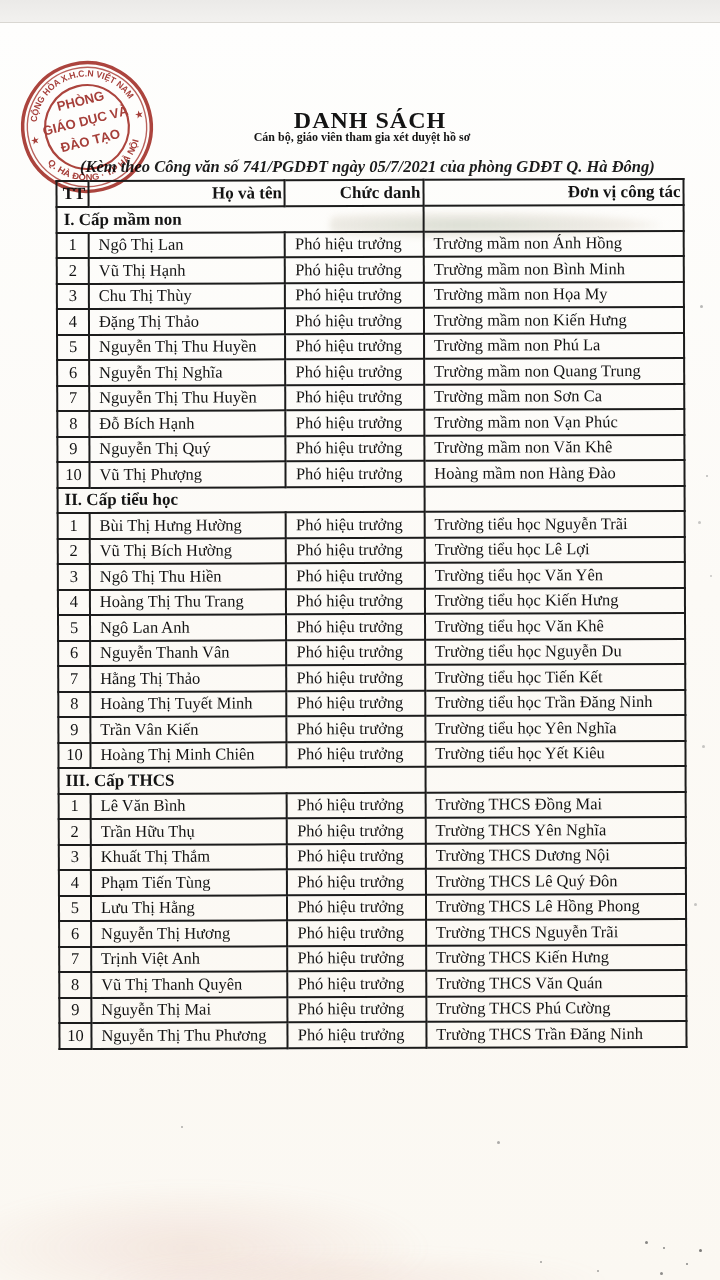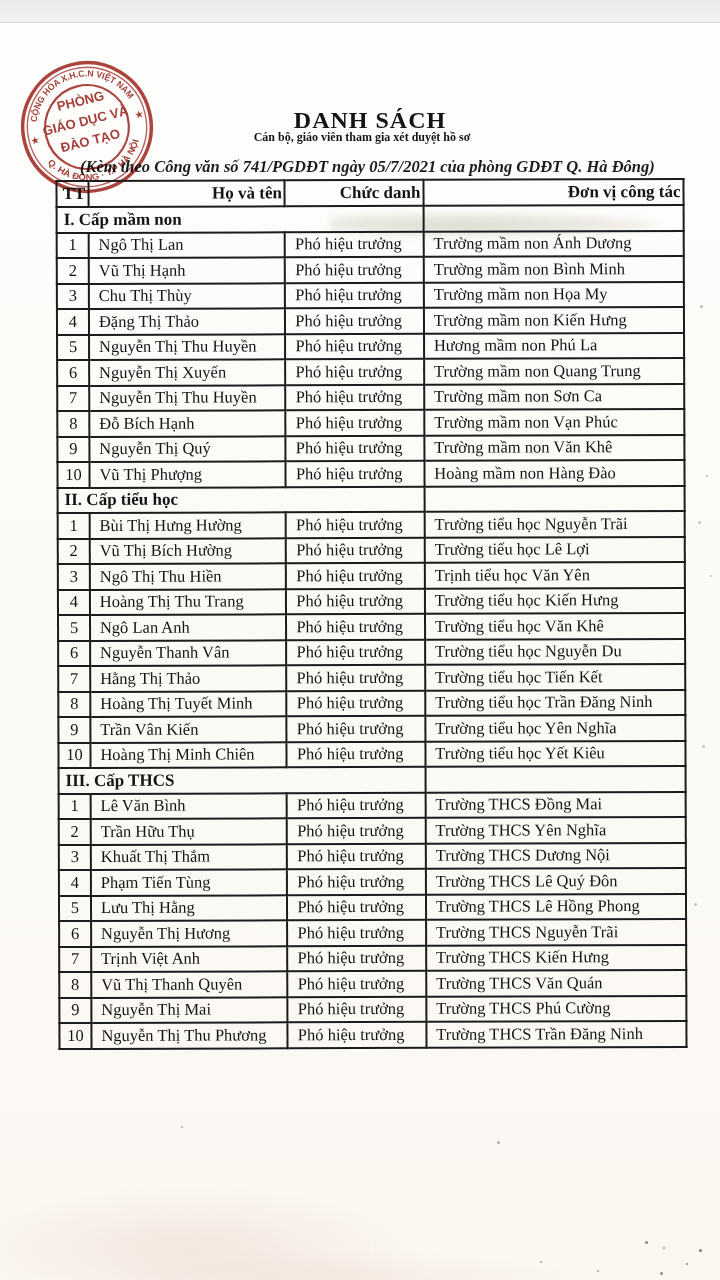--- a/index.html
+++ b/index.html
@@ -91,21 +91,21 @@
         </thead>
       <tbody>
           <tr class="section">
             <td colspan="3">I. Cấp mầm non</td>
             <td></td>
           </tr>
           <tr>
             <td class="c0">1</td>
             <td class="c1">Ngô Thị Lan</td>
             <td class="c2">Phó hiệu trưởng</td>
-            <td class="c3">Trường mầm non Ánh Dương</td>
+            <td class="c3">Trường mầm non Ánh Hồng</td>
           </tr>
           <tr>
             <td class="c0">2</td>
             <td class="c1">Vũ Thị Hạnh</td>
             <td class="c2">Phó hiệu trưởng</td>
             <td class="c3">Trường mầm non Bình Minh</td>
           </tr>
           <tr>
             <td class="c0">3</td>
             <td class="c1">Chu Thị Thùy</td>
@@ -115,25 +115,25 @@
           <tr>
             <td class="c0">4</td>
             <td class="c1">Đặng Thị Thảo</td>
             <td class="c2">Phó hiệu trưởng</td>
             <td class="c3">Trường mầm non Kiến Hưng</td>
           </tr>
           <tr>
             <td class="c0">5</td>
             <td class="c1">Nguyễn Thị Thu Huyền</td>
             <td class="c2">Phó hiệu trưởng</td>
-            <td class="c3">Hương mầm non Phú La</td>
+            <td class="c3">Trường mầm non Phú La</td>
           </tr>
           <tr>
             <td class="c0">6</td>
-            <td class="c1">Nguyễn Thị Xuyến</td>
+            <td class="c1">Nguyễn Thị Nghĩa</td>
             <td class="c2">Phó hiệu trưởng</td>
             <td class="c3">Trường mầm non Quang Trung</td>
           </tr>
           <tr>
             <td class="c0">7</td>
             <td class="c1">Nguyễn Thị Thu Huyền</td>
             <td class="c2">Phó hiệu trưởng</td>
             <td class="c3">Trường mầm non Sơn Ca</td>
           </tr>
           <tr>
@@ -167,21 +167,21 @@
           <tr>
             <td class="c0">2</td>
             <td class="c1">Vũ Thị Bích Hường</td>
             <td class="c2">Phó hiệu trưởng</td>
             <td class="c3">Trường tiểu học Lê Lợi</td>
           </tr>
           <tr>
             <td class="c0">3</td>
             <td class="c1">Ngô Thị Thu Hiền</td>
             <td class="c2">Phó hiệu trưởng</td>
-            <td class="c3">Trịnh tiểu học Văn Yên</td>
+            <td class="c3">Trường tiểu học Văn Yên</td>
           </tr>
           <tr>
             <td class="c0">4</td>
             <td class="c1">Hoàng Thị Thu Trang</td>
             <td class="c2">Phó hiệu trưởng</td>
             <td class="c3">Trường tiểu học Kiến Hưng</td>
           </tr>
           <tr>
             <td class="c0">5</td>
             <td class="c1">Ngô Lan Anh</td>

